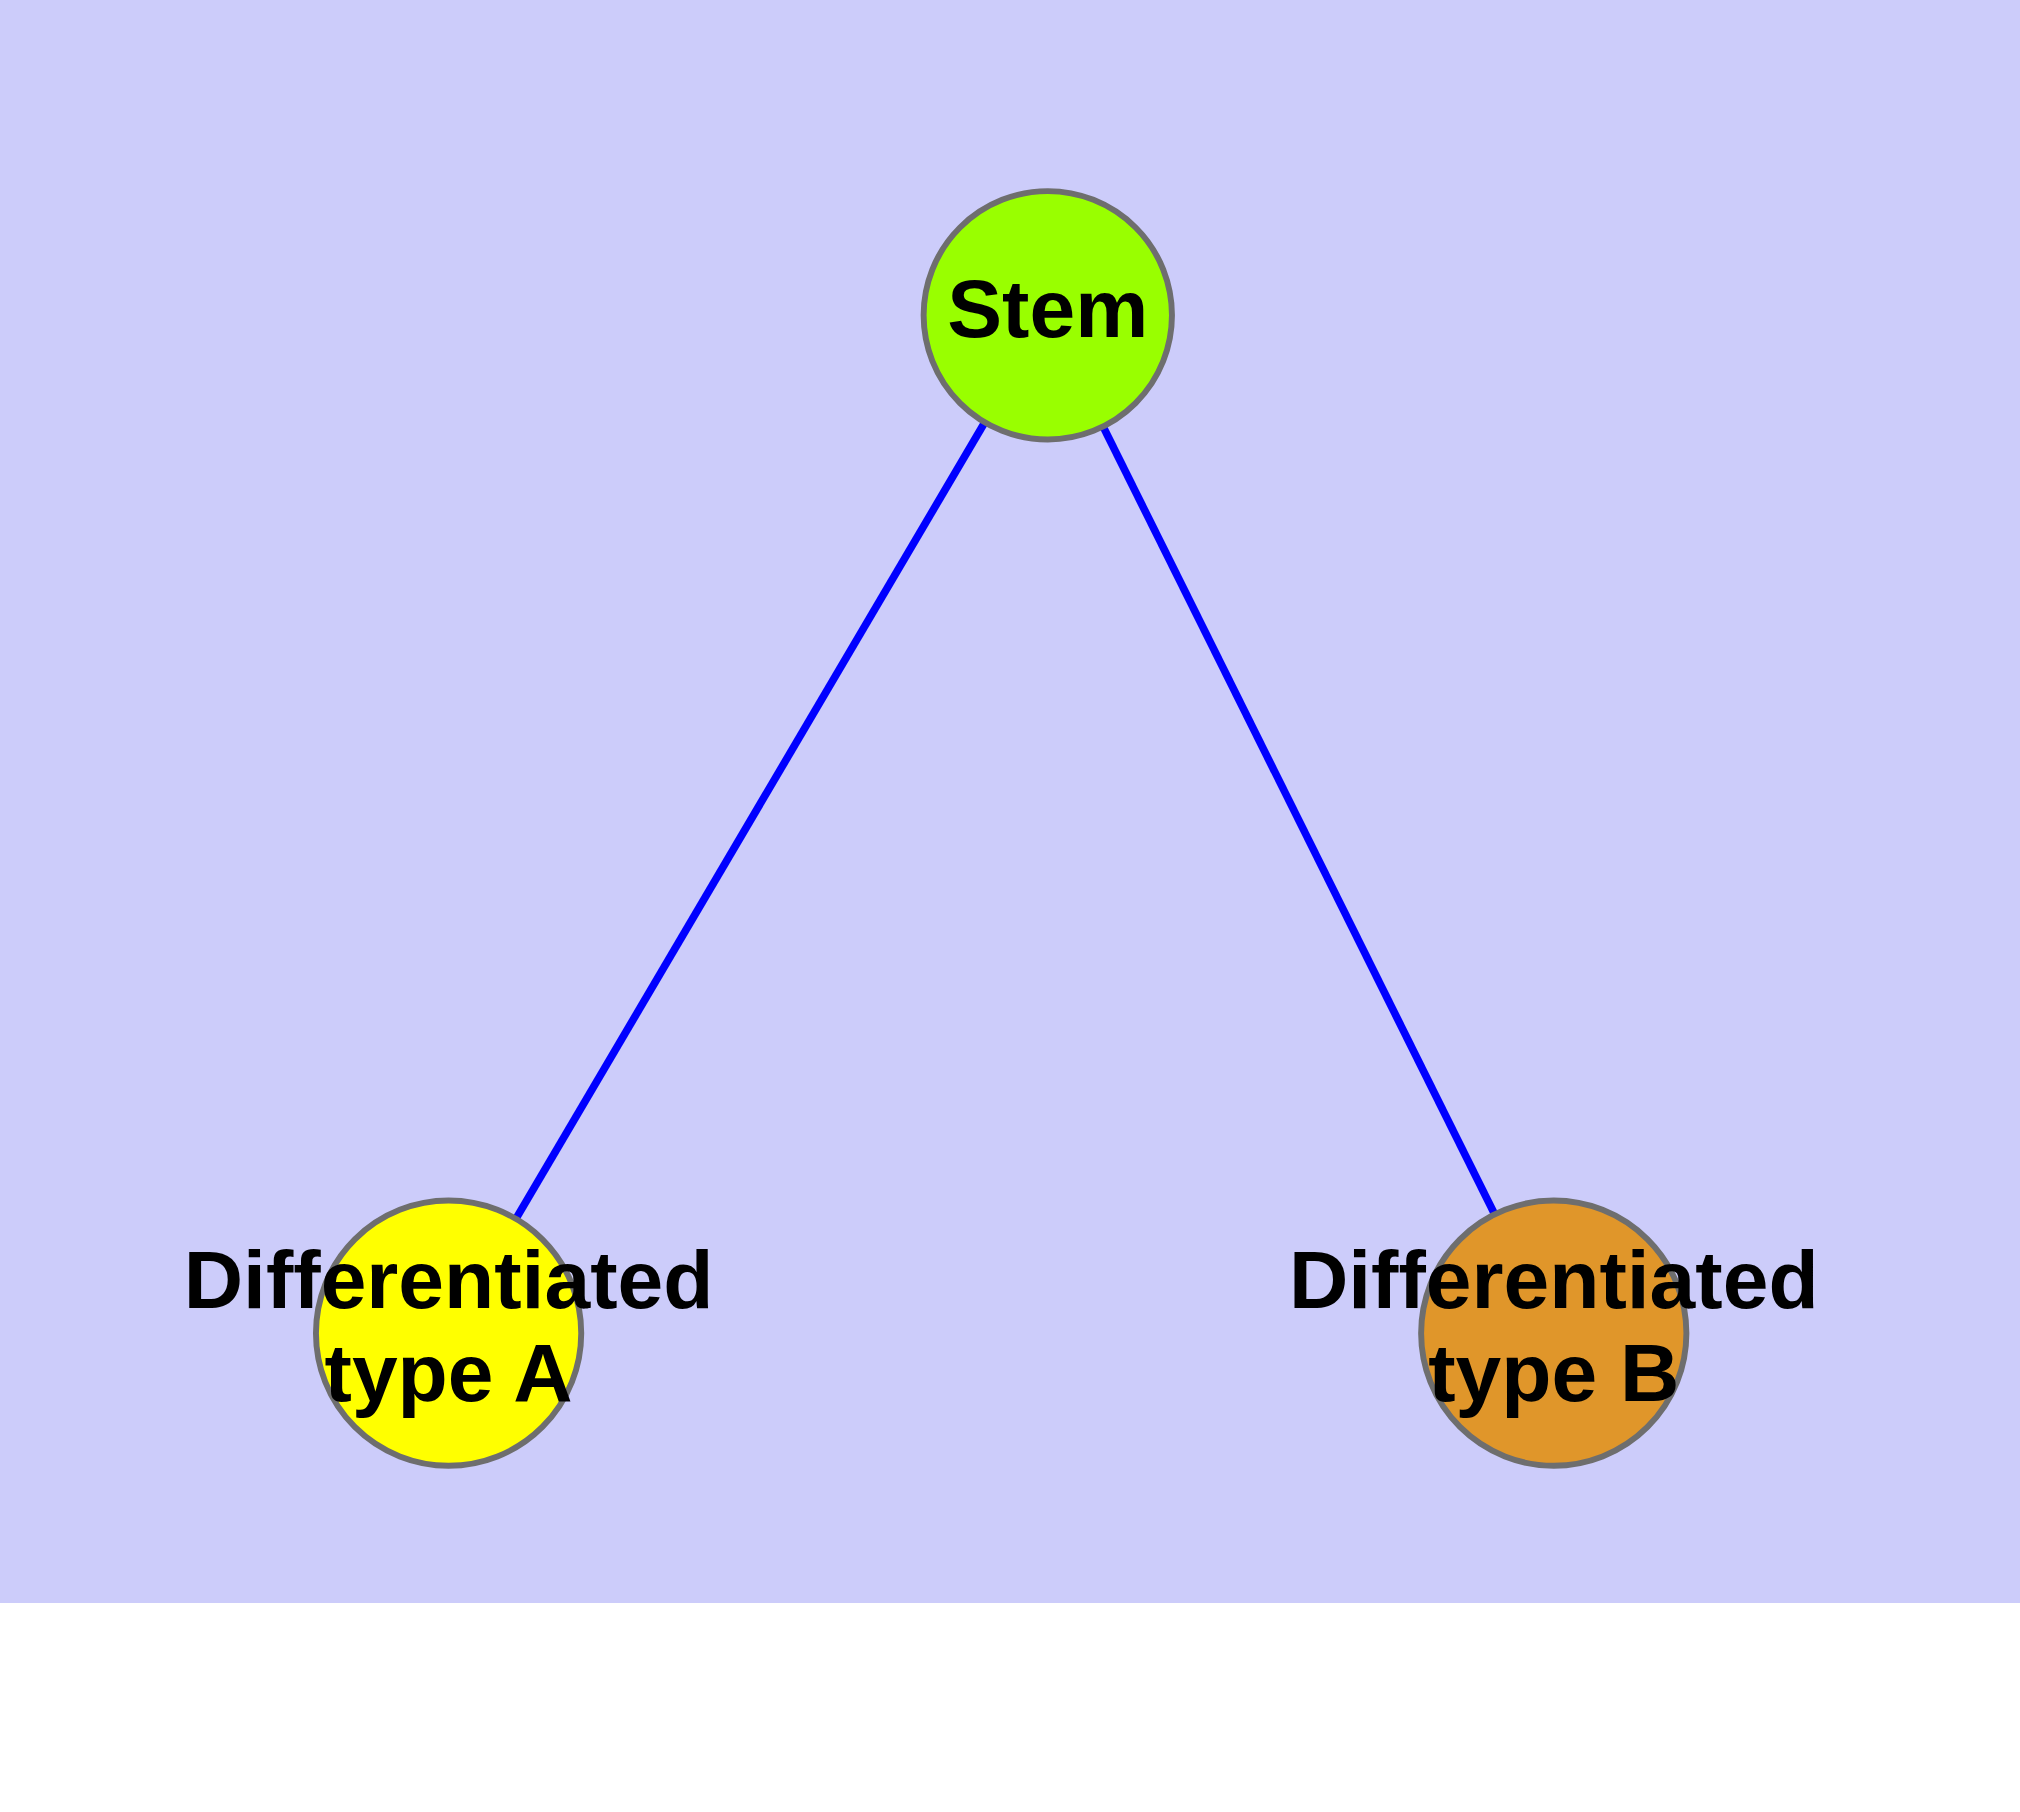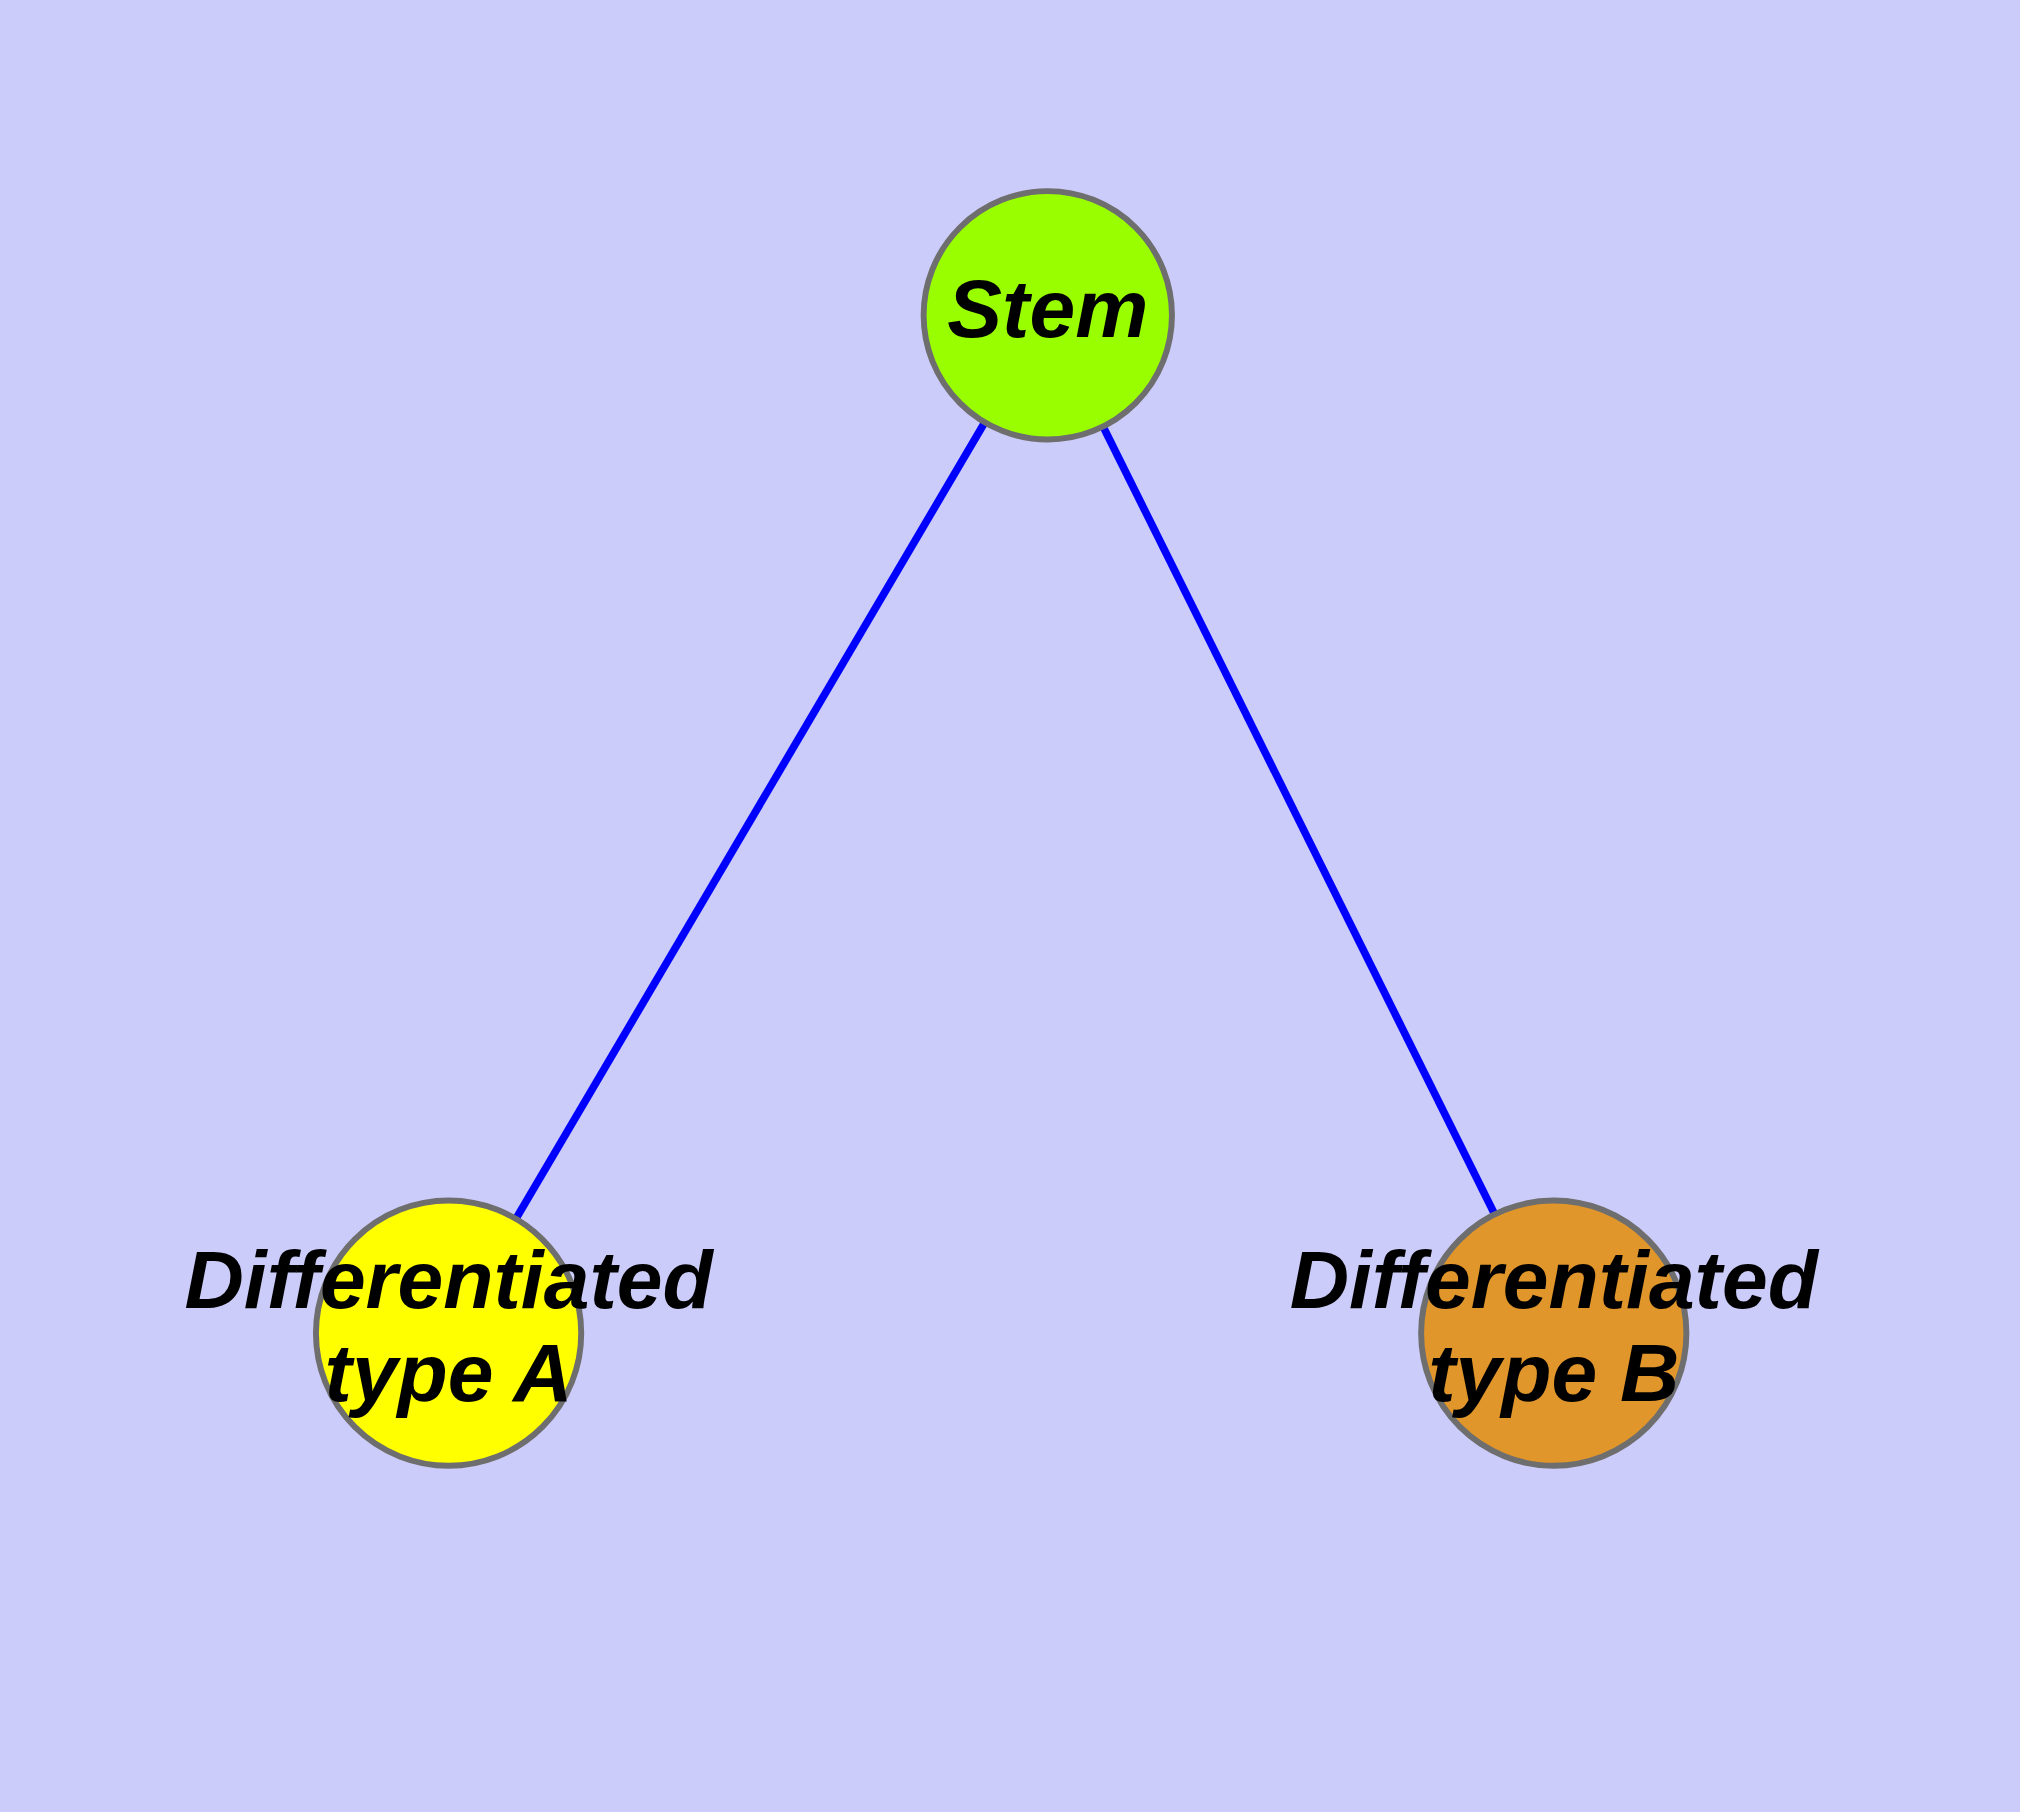--- a/index.html
+++ b/index.html
@@ -3,24 +3,23 @@
 <meta charset="utf-8">
 <style>
   html, body {
     margin: 0;
     padding: 0;
     background: #ffffff;
   }
   #stage {
     position: relative;
     width: 2021px;
-    height: 1812px;
+    height: 1603px;
     overflow: hidden;
     font-family: "Liberation Sans", sans-serif;
-    font-style: italic;
   }
   #canvas-bg {
     position: absolute;
     left: 0;
     top: 0;
     width: 2021px;
     height: 1812px;
     background: #ccccfa;
   }
   #graph-svg {

